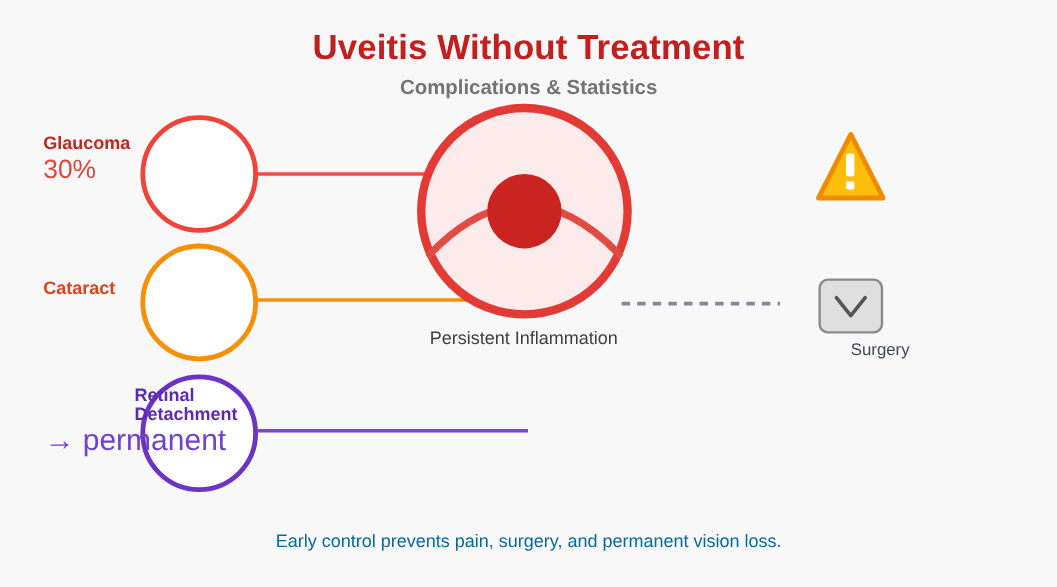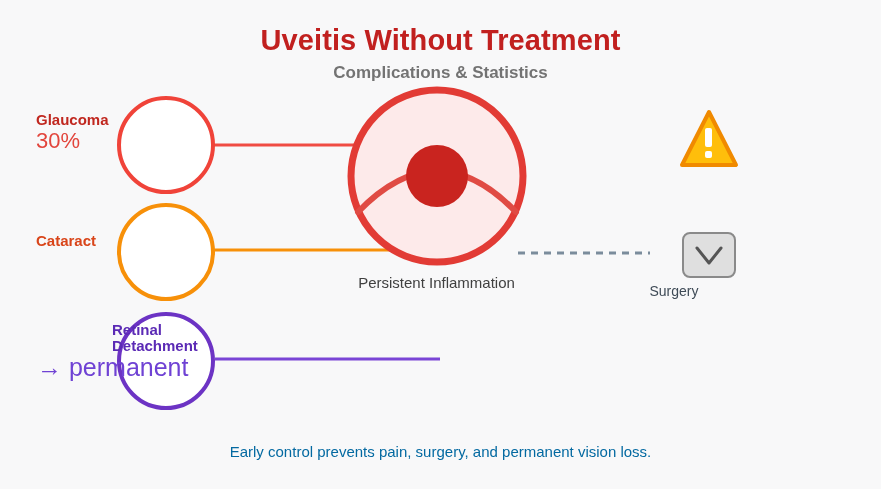--- a/index.html
+++ b/index.html
@@ -68,24 +68,24 @@
   }
   .inflammation-label {
     left: 281px;
     top: 274px;
     width: 311px;
     text-align: center;
     font-size: 15px;
     color: #404040;
   }
   .surgery-label {
-    left: 614px;
+    left: 638px;
     top: 283px;
     width: 120px;
-    text-align: center;
+    text-align: right;
     font-size: 14px;
     color: #3f4b57;
   }
   
   .node-text {
     position: absolute;
     width: 260px;
     text-align: left;
     pointer-events: none;
   }

